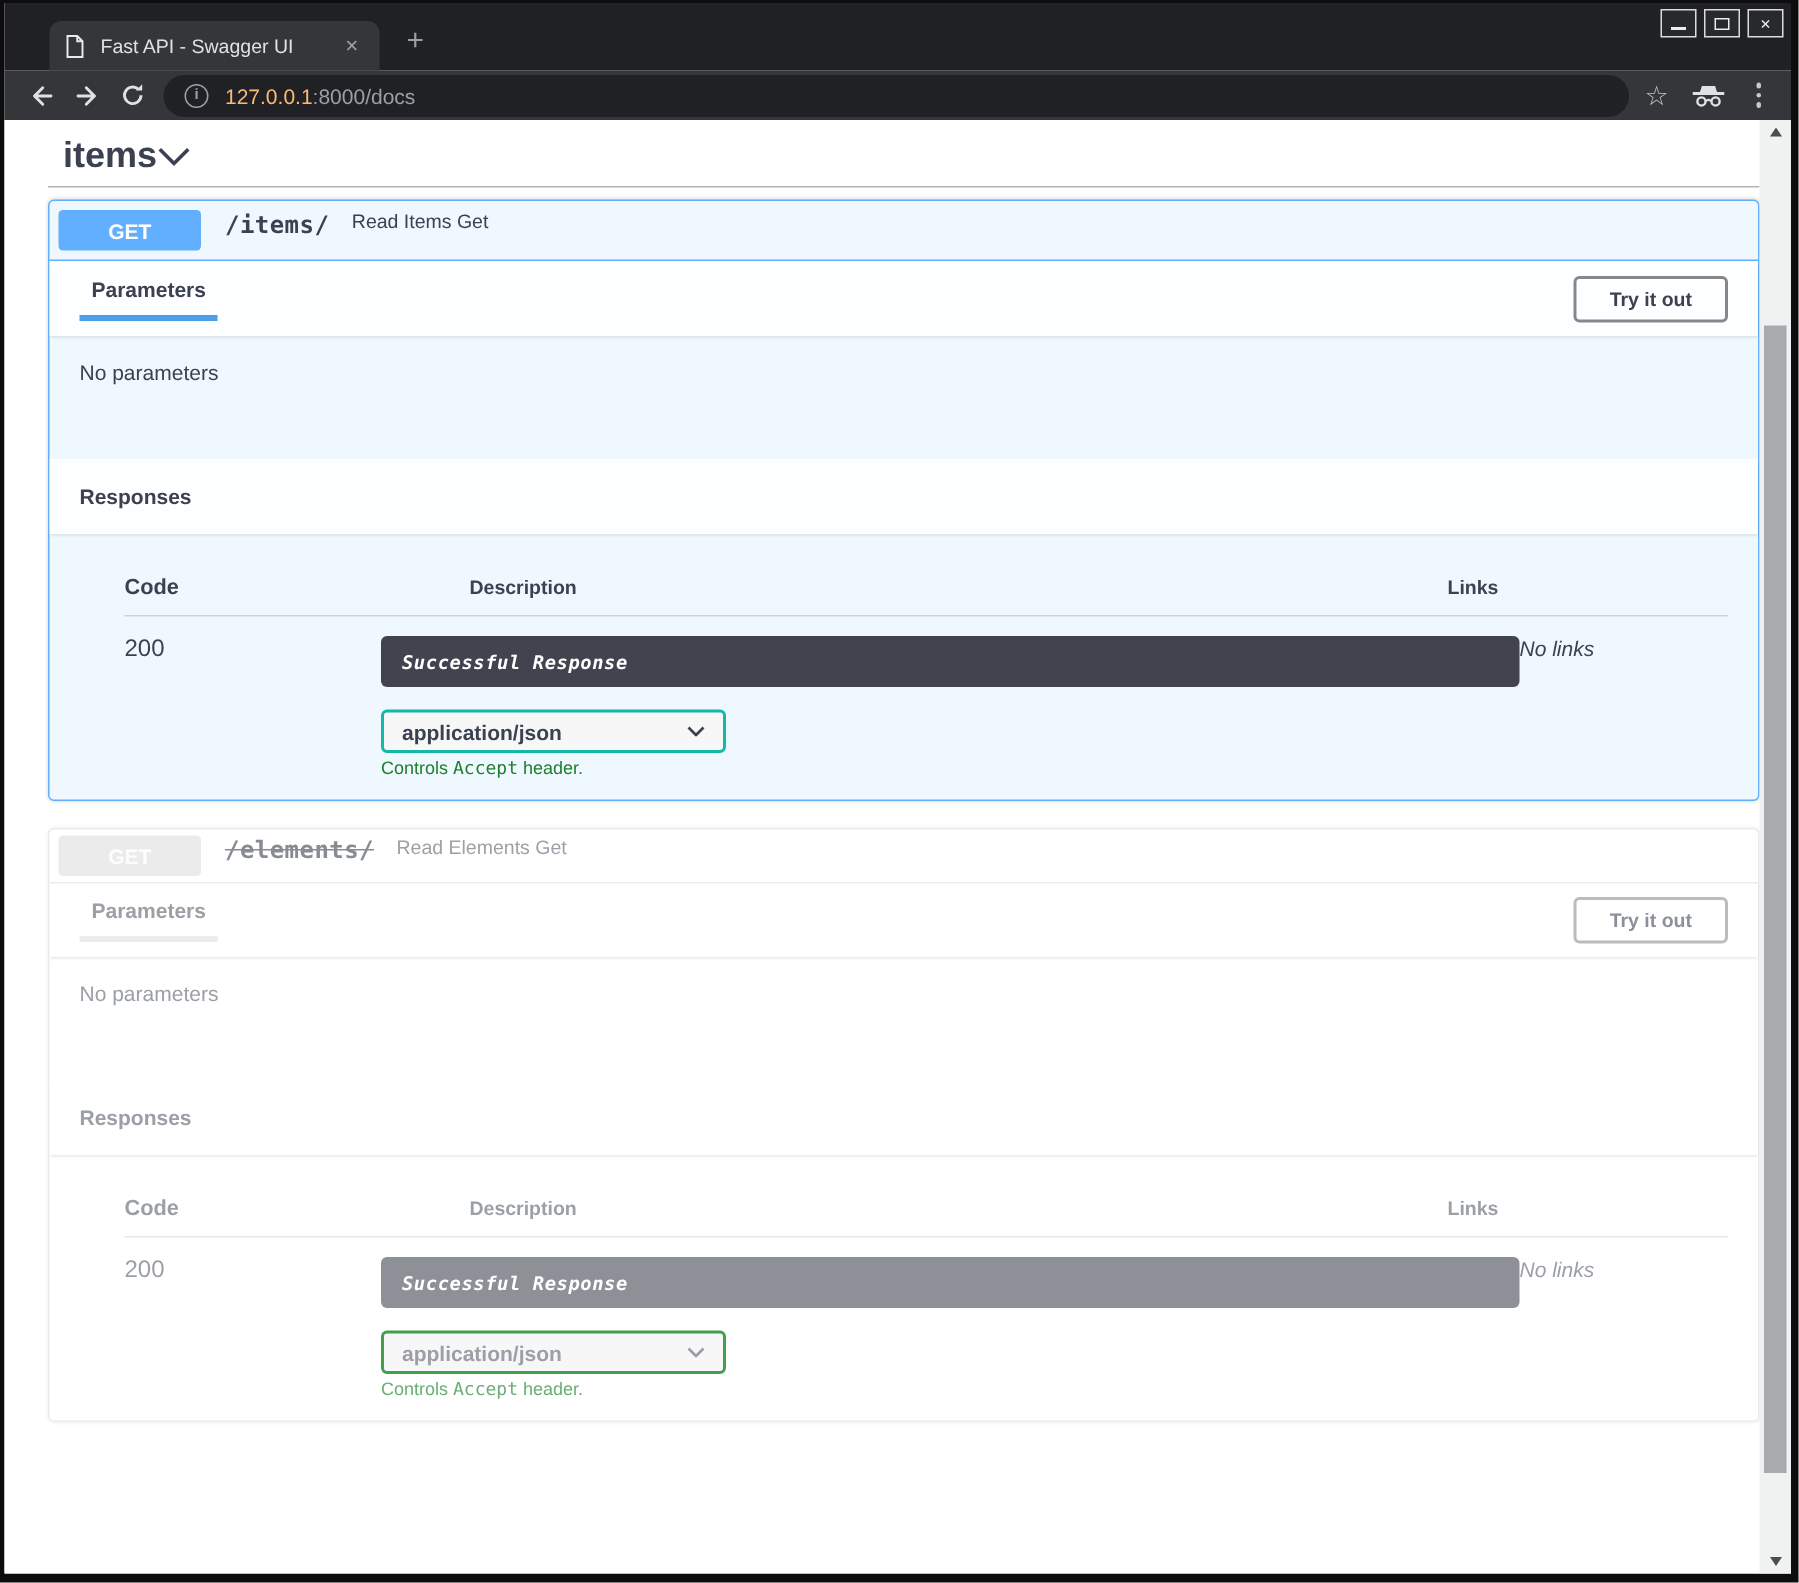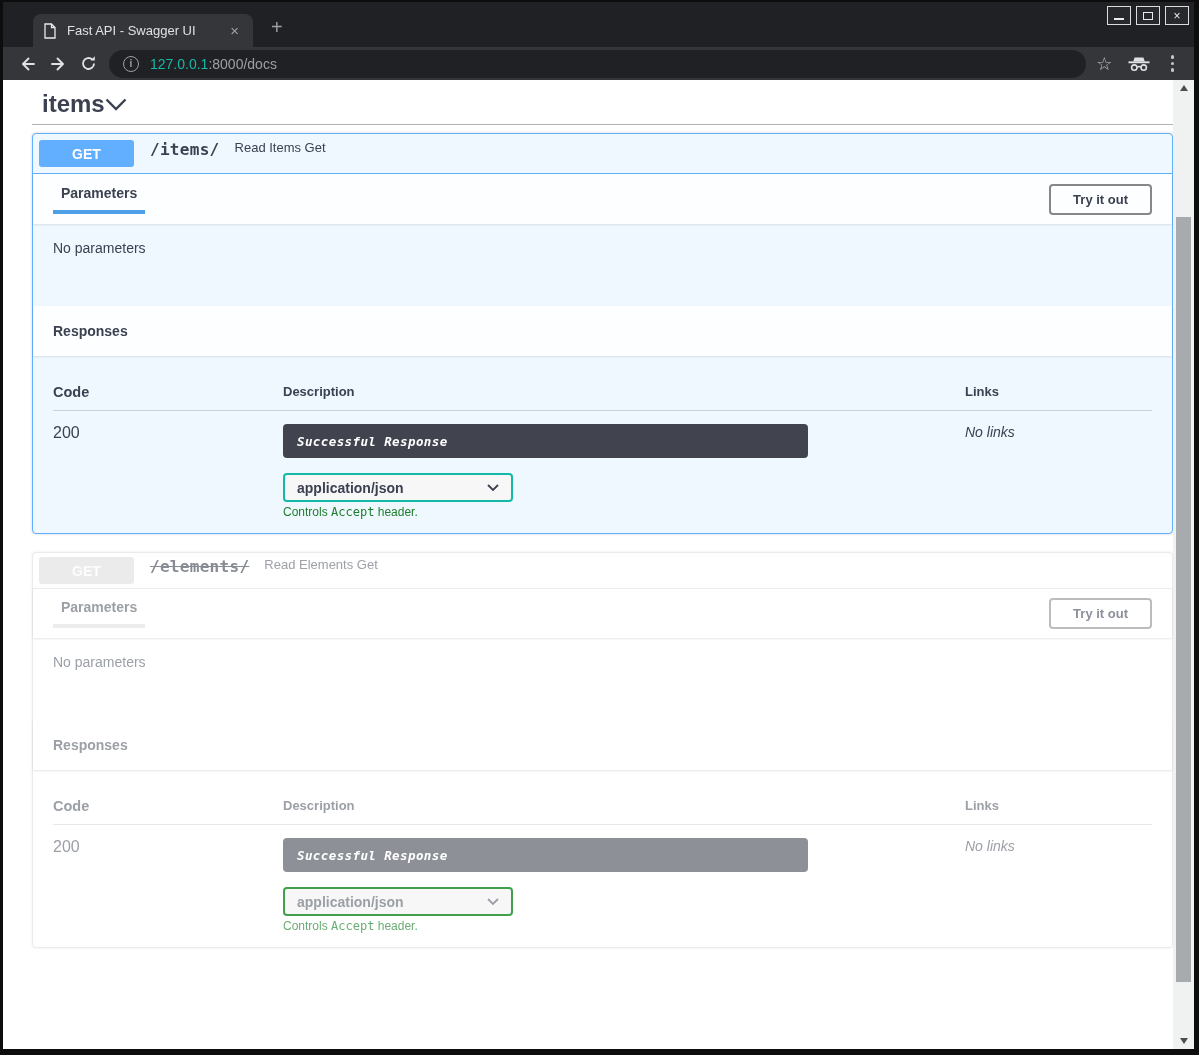--- a/index.html
+++ b/index.html
@@ -21,21 +21,21 @@
   .win-controls { position:absolute; right:5px; top:4px; display:flex; gap:5px; }
   .win-btn { width:24px; height:19px; border:1px solid #dcdcdc; background:#27292c; display:flex; align-items:center; justify-content:center; color:#ececec; font-size:12px; line-height:1; }
   .max-glyph { width:10px; height:8px; border:1.5px solid #ececec; display:block; }
   .min-glyph { width:10px; border-top:2px solid #ececec; display:block; margin-top:6px; }
 
   .toolbar { height:33px; background:#35363a; display:flex; align-items:center; padding:0 10px; flex:none; }
   .nav-ic { width:30px; display:flex; justify-content:center; align-items:center; }
   .url-pill { flex:1; height:28px; background:#202124; border-radius:14px; display:flex; align-items:center; padding:0 14px; margin:0 10px 0 6px; }
   .info-ic { width:16px; height:16px; border:1.5px solid #9aa0a6; border-radius:50%; color:#9aa0a6; font-size:10px; font-weight:bold; display:flex; align-items:center; justify-content:center; flex:none; }
   .url-text { margin-left:11px; font-size:14px; white-space:nowrap; }
-  .url-host { color:#14b8a6; }
+  .url-host { color:#fdba74; }
   .url-rest { color:#9aa0a6; }
   .tb-right { display:flex; align-items:center; gap:14px; margin-right:4px; }
   .star-ic { color:#bdc1c6; font-size:18px; }
   .dots-ic { display:flex; flex-direction:column; gap:3px; padding:2px 6px; }
   .dots-ic i { width:3.5px; height:3.5px; border-radius:50%; background:#c7c9cc; display:block; }
 
   
   .content { flex:1; background:#fff; position:relative; overflow:hidden; }
   .scrollbar { position:absolute; right:0; top:0; width:21px; height:100%; background:#f0f1f1; }
   .sb-arrow { position:absolute; left:0; width:100%; display:flex; justify-content:center; }
@@ -54,30 +54,30 @@
   .method-badge { width:95px; height:27px; border-radius:3px; background:#61affe; color:#fff; font-weight:bold; font-size:14px; display:flex; align-items:center; justify-content:center; flex:none; }
   .ob-path { font-family:"DejaVu Sans Mono", monospace; font-weight:bold; font-size:16px; color:#3b4151; margin-left:16px; letter-spacing:.3px; }
   .ob-summary { font-size:13px; color:#3b4151; margin-left:15px; }
 
   .sec-header { min-height:50px; background:rgba(255,255,255,.8); display:flex; justify-content:space-between; align-items:center; padding:0 20px; box-shadow:0 1px 2px rgba(0,0,0,.1); }
   .sec-title { font-size:14px; font-weight:bold; color:#3b4151; }
   .tab-item { align-self:flex-end; margin-bottom:10px; padding:0 8px 9px; border-bottom:4px solid #4d9fe8; }
   .try-btn { padding:6px 22px; border:2px solid #878787; border-radius:4px; background:transparent; font-weight:bold; font-size:13px; color:#3b4151; font-family:"Liberation Sans", sans-serif; cursor:pointer; }
 
   .params-body { height:82px; padding:16px 20px; font-size:14px; color:#3b4151; }
-  .resp-body { padding:28px 20px 14px; }
+  .resp-body { padding:28px 20px 14px;margin-left:30px; }
   .tbl-head { display:flex; border-bottom:1px solid rgba(59,65,81,.2); padding-bottom:10px; }
   .tbl-row { display:flex; padding-top:13px; }
   .col-code { width:230px; }
   .col-desc { flex:1; }
   .col-links { width:187px; }
   .th { font-weight:bold; color:#3b4151; }
   .th-code { font-size:14.5px; } .th-sm { font-size:13px; }
   .cell-code { font-size:16px; color:#3b4151; }
-  .resp-box { width:525px; height:34px; background:#41444e; border-radius:4px; display:flex; align-items:center; padding-left:14px; color:#fff; font-family:"DejaVu Sans Mono", monospace; font-style:italic; font-weight:bold; font-size:12.5px; letter-spacing:.4px; }
+  .resp-box { width:759px; height:34px; background:#41444e; border-radius:4px; display:flex; align-items:center; padding-left:14px; color:#fff; font-family:"DejaVu Sans Mono", monospace; font-style:italic; font-weight:bold; font-size:12.5px; letter-spacing:.4px; }
   .media-select { margin-top:15px; width:230px; height:29px; background:#f7f7f7; border:2px solid #14b8a6; border-radius:4px; display:flex; align-items:center; justify-content:space-between; padding:0 12px; font-weight:bold; font-size:14px; color:#3b4151; cursor:pointer; }
   .accept-note { margin-top:3px; font-size:12px; color:#1d7f2c; }
   .accept-code { font-family:"DejaVu Sans Mono", monospace; }
   .cell-links { font-size:14px; font-style:italic; color:#3b4151; }
 
   
   .opblock.dep { border-color:#ebebeb; background:#fff; margin-top:18px; box-shadow:0 0 3px rgba(0,0,0,.08); }
   .dep .ob-head { border-bottom:none; padding:4px 6px; }
   .dep .method-badge { background:#ebebeb; color:#fdfdfd; }
   .dep .ob-path { color:#878b93; text-decoration:line-through; }

